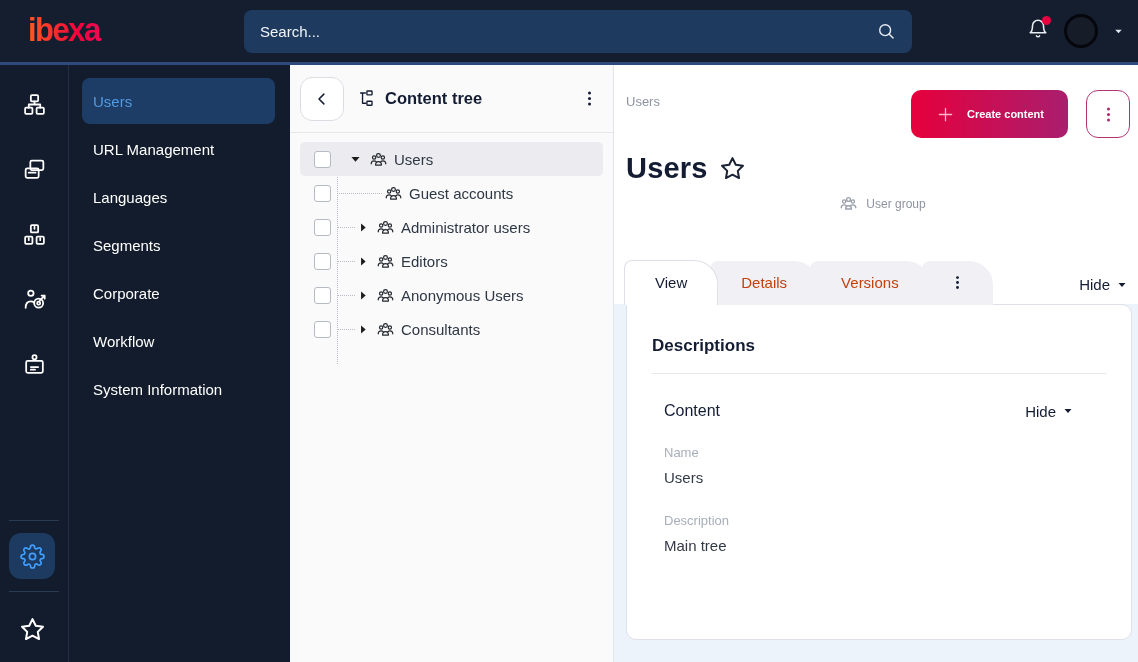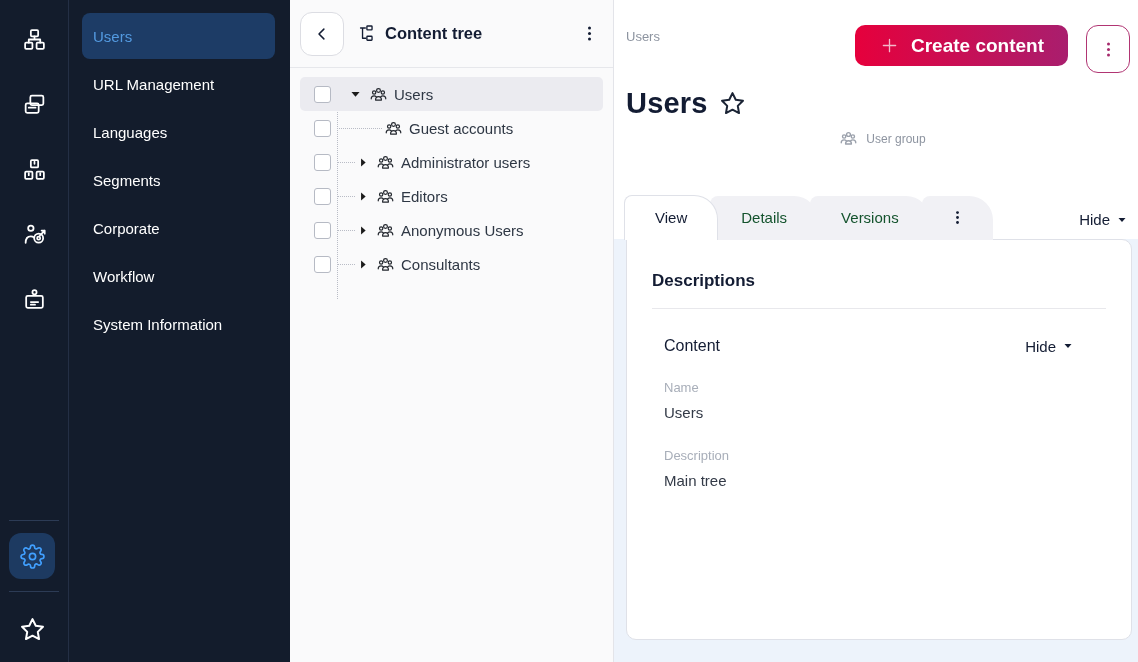--- a/index.html
+++ b/index.html
@@ -74,39 +74,39 @@
   .grp-ic { color:#23272e; display:flex; flex:none; margin-left:5px; }
   .tree-row .lbl { margin-left:6px; font-size:15px; color:#2e3744; white-space:nowrap; }
 
   
   .main { flex:1; display:flex; flex-direction:column; min-width:0; background:#fff; }
   .main-header { flex:none; }
   .header-top { display:flex; justify-content:space-between; align-items:flex-start;
     padding:25px 8px 0 12px; }
   .breadcrumb { font-size:13px; color:#8d94a0; margin-top:4px; }
   .actions { display:flex; gap:18px; }
-  .create-btn { height:41px; padding:0 24px; border:none; border-radius:10px;
+  .create-btn { height:48px; padding:0 24px; border:none; border-radius:10px;
     background:linear-gradient(90deg,#e6003c 0%,#a91e6e 100%); color:#fff;
-    font-size:19px; font-weight:600; display:flex; align-items:center; gap:11px;
+    font-size:11px; font-weight:600; display:flex; align-items:center; gap:11px;
     cursor:pointer; font-family:"Liberation Sans",sans-serif; }
   .create-btn .plus { color:#f3b9c9; display:flex; }
   .kebab-btn { width:44px; height:48px; background:#fff; border:1px solid #b13573;
     border-radius:12px; color:#a62a6c; display:flex; align-items:center; justify-content:center;
     cursor:pointer; }
   .title-row { display:flex; align-items:center; gap:11px; margin:14px 0 0 12px; }
   .page-title { font-size:29px; font-weight:800; color:#131c33; letter-spacing:.2px; }
   .title-star { color:#1b2435; display:flex; cursor:pointer; }
   .subtitle { display:flex; align-items:center; gap:8px; margin:9px 0 0 13px;
     color:#8d94a0; font-size:12px;justify-content:center; }
   .subtitle .grp { display:flex; color:#9aa0ab; }
 
   .tabs { display:flex; align-items:flex-end; padding-left:10px; margin-top:47px;
     position:relative; z-index:2; margin-bottom:-1px; }
   .tab { height:44px; display:flex; align-items:center; padding:0 30px 2px;
-    font-size:15px; color:#14532d; background:#f1f1f5; border:1px solid transparent;
+    font-size:15px; color:#c2410c; background:#f1f1f5; border:1px solid transparent;
     border-bottom:none; border-radius:8px 24px 0 0; margin-right:-8px; cursor:pointer;
     position:relative; z-index:1; }
   .tab.active { background:#fff; border-color:#dfe1e8; z-index:3; color:#131c33;
     height:45px; }
   .tab.kebab-tab { padding:0 26px 2px; color:#131c33; }
   .hide-toggle { margin-left:auto; align-self:flex-end; padding:0 10px 12px 0;
     display:flex; align-items:center; gap:6px; font-size:15px; color:#131c33; cursor:pointer; }
 
   .main-body { flex:1; background:#edf3fb; padding:0 6px 0 12px; display:flex;
     flex-direction:column; min-height:0; }
@@ -126,20 +126,47 @@
   .icn svg, .grp-ic svg, .tcaret svg { display:block; }
   svg.stroke { fill:none; stroke:currentColor; stroke-width:1.7;
     stroke-linecap:round; stroke-linejoin:round; }
   svg.fill { fill:currentColor; stroke:none; }
 </style>
 </head>
 <body>
 
 <div class="app">
 
+  <header class="topbar">
+    <div class="logo">ibexa</div>
+    <div class="search">
+      <input type="text" placeholder="Search..." style="">
+      <span class="icn">
+          <svg class="stroke" width="20" height="20" viewBox="0 0 24 24">
+            <circle cx="11" cy="11" r="6.5"></circle>
+            <path d="M20.5 20.5l-4.6-4.6"></path>
+          </svg>
+        </span>
+    </div>
+    <div class="topbar-right">
+      <span class="bell">
+        <svg class="stroke" width="22" height="22" viewBox="0 0 24 24">
+            <path d="M18 8.5a6 6 0 0 0-12 0c0 6-2.5 7.5-2.5 7.5h17S18 14.5 18 8.5z"></path>
+            <path d="M13.7 19.5a2 2 0 0 1-3.4 0"></path>
+          </svg>
+        <span class="dot"></span>
+      </span>
+      <span class="avatar"></span>
+      <span class="user-caret">
+          <svg class="fill" width="11" height="11" viewBox="0 0 24 24">
+            <path d="M5 8h14l-7 8z"></path>
+          </svg>
+        </span>
+    </div>
+  </header>
 
   <div class="content-row">
 
     <nav class="rail">
       <div id="rail-top">
           <div class="rail-btn">
             <svg class="stroke" width="25" height="25" viewBox="0 0 24 24">
               <rect x="8.5" y="3" width="7" height="6" rx="1"></rect>
               <rect x="3" y="15" width="7" height="6" rx="1"></rect>
               <rect x="14" y="15" width="7" height="6" rx="1"></rect>

